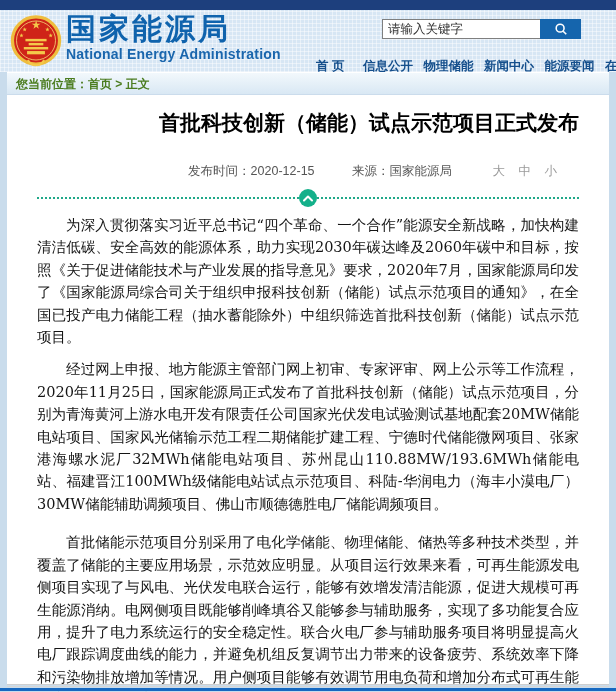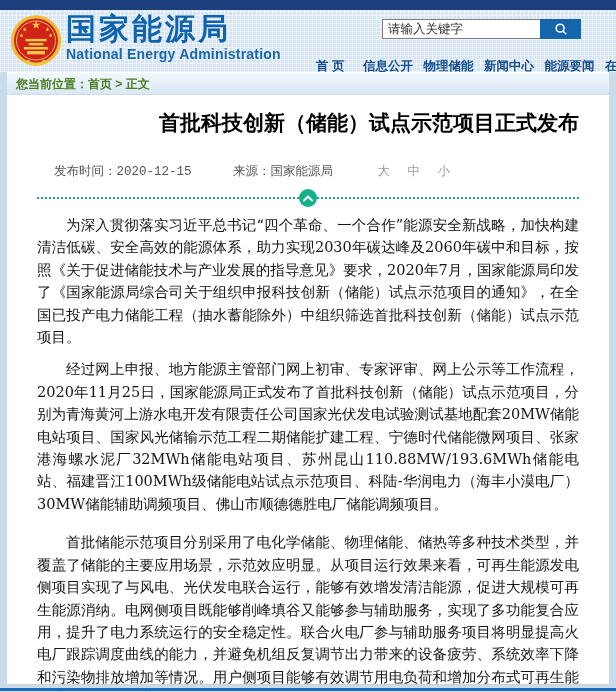--- a/index.html
+++ b/index.html
@@ -51,22 +51,22 @@
     font-size:12px; font-weight:bold; color:#4b7c1f;
   }
   .breadcrumb a { color:#4b7c1f; text-decoration:none; cursor:pointer; }
   .article { padding:0 30px; }
   .article-title {
     margin-top:15px; text-align:right;
     font-family:"DejaVu Serif","Liberation Serif",serif;
     font-size:21px; font-weight:bold; color:#000; line-height:26px;
   }
   .meta-row {
-    margin-top:27px; text-align:left; font-size:12.5px; color:#555;
-    font-family:Liberation Mono, monospace;
+    margin-top:27px; text-align:right; font-size:12.5px; color:#555;
+    font-family:Liberation Sans, sans-serif;
   }
   .meta-item { margin:0 17px; }
   .font-size-ctl { color:#9a9a9a; letter-spacing:2px; }
   .font-size-ctl span { cursor:pointer; margin:0 3px; }
   .divider {
     position:relative; margin-top:17px;
     border-top:2px dotted #1fa888; height:0;
   }
   .share-toggle {
     position:absolute; left:50%; top:-10px; margin-left:-9px;

